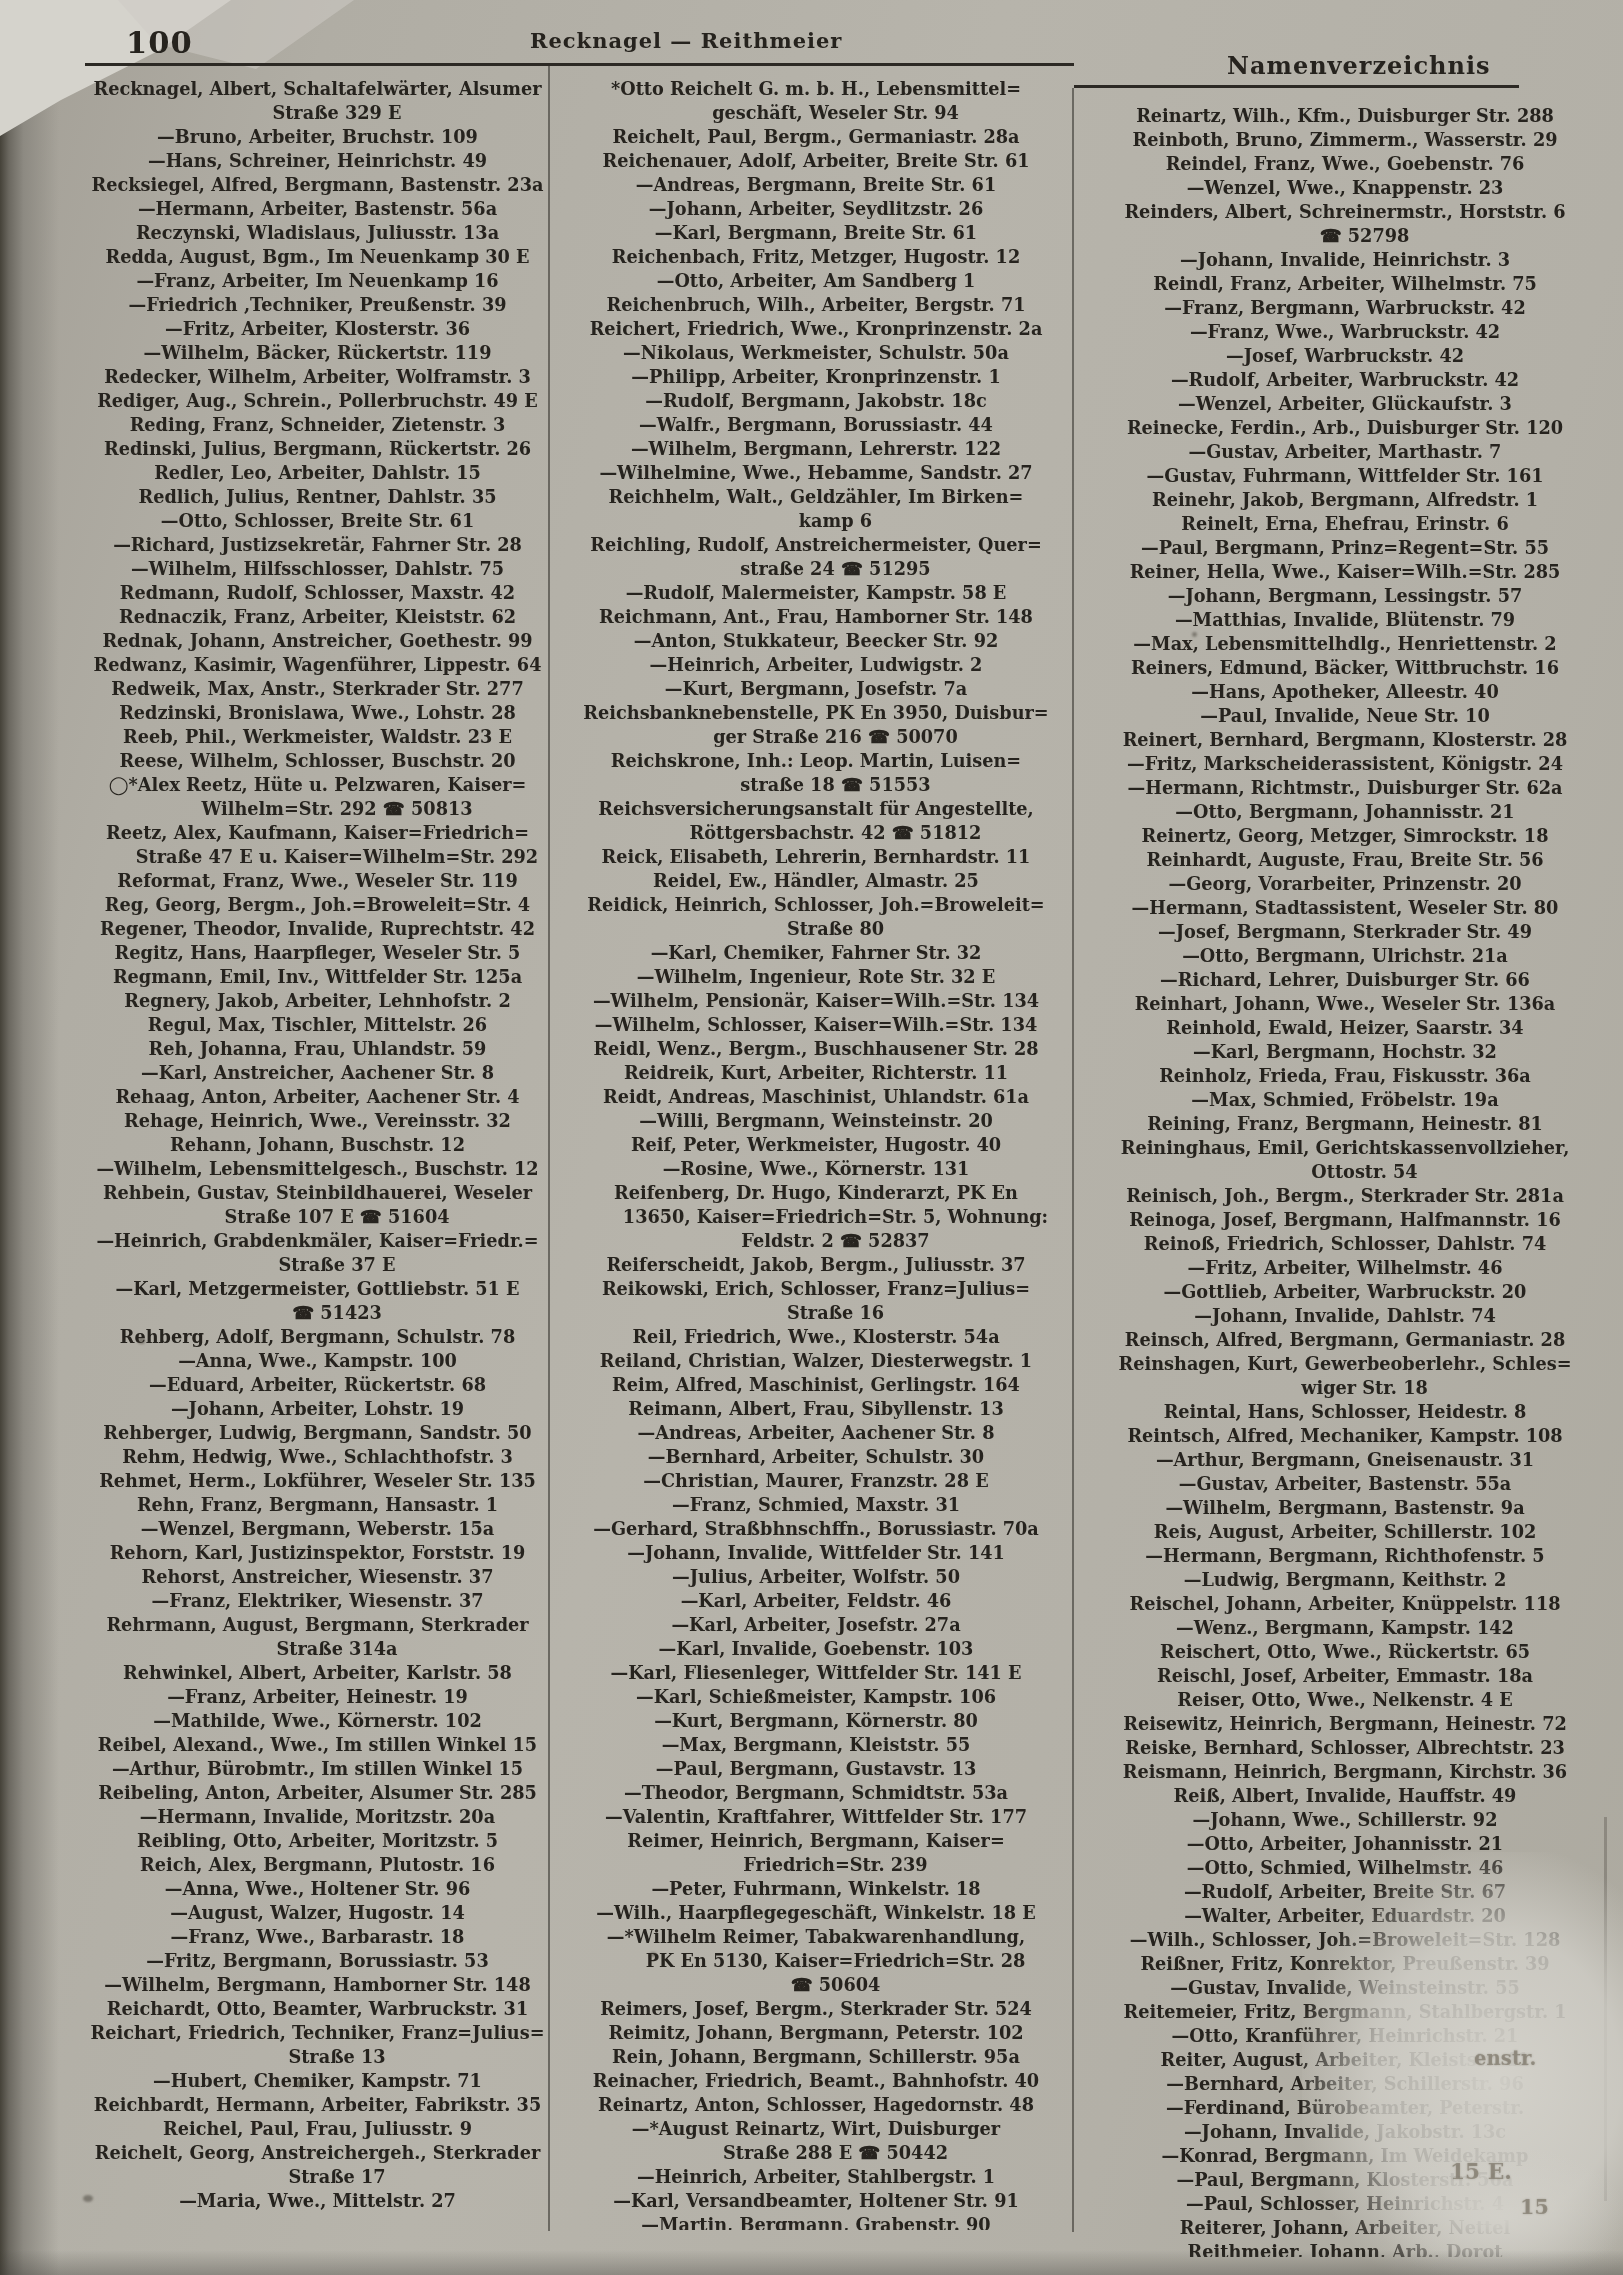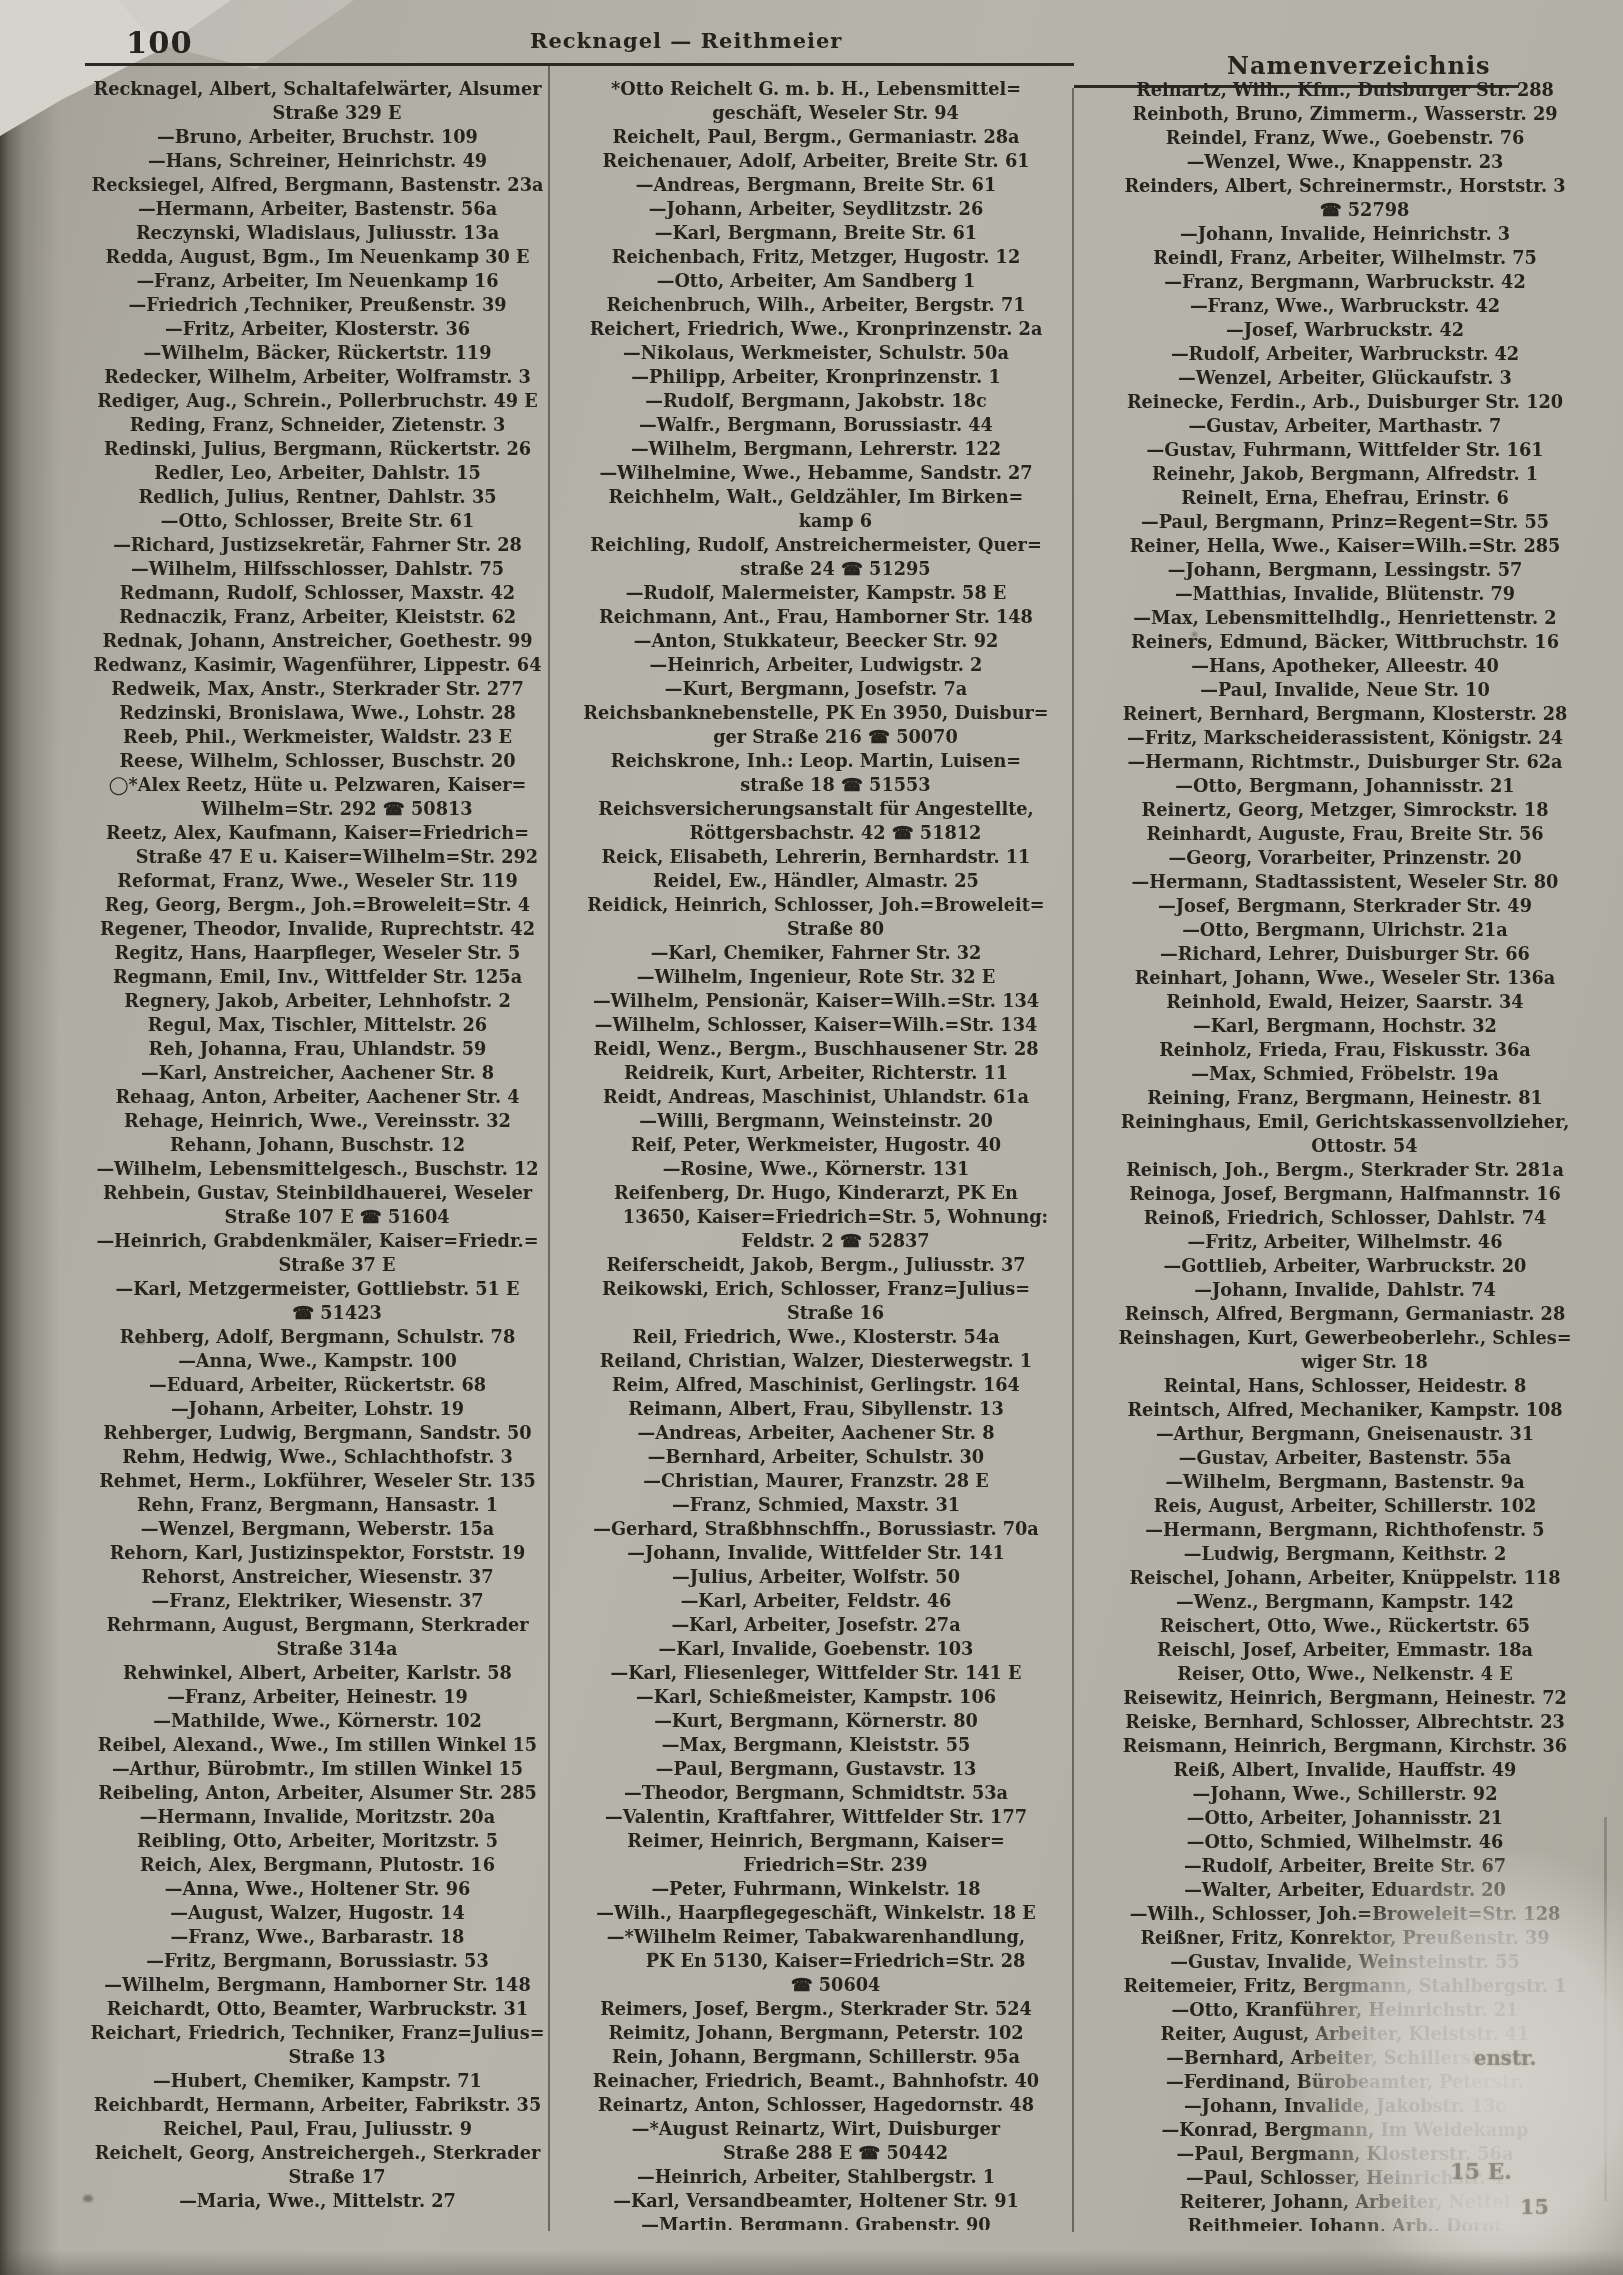--- a/index.html
+++ b/index.html
@@ -18,21 +18,21 @@
   .hcenter{position:absolute;left:530px;top:27.6px;font-size:21px;letter-spacing:1px;}
   .hright{position:absolute;left:1227px;top:51px;font-size:24px;letter-spacing:1px;}
   .rule-left{position:absolute;left:85px;top:63px;width:989px;height:3px;background:#2c2924;}
   .rule-right{position:absolute;left:1074px;top:85px;width:445px;height:3px;background:#2c2924;}
   .vr1{position:absolute;left:548px;top:66px;width:2px;height:2165px;background:rgba(46,43,38,.55);}
   .vr2{position:absolute;left:1072px;top:88px;width:2px;height:2144px;background:rgba(46,43,38,.55);}
   .vr3{position:absolute;left:1604px;top:1817px;width:3px;height:384px;background:rgba(70,66,58,.32);}
   .col{position:absolute;top:77px;font-size:17.7px;line-height:24px;white-space:nowrap;overflow:hidden;}
   #col1{left:89px;width:457px;height:2153px;}
   #col2{left:563px;width:506px;height:2153px;}
-  #col3{left:1088px;top:78px;width:514px;height:2153px;}
+  #col3{left:1088px;top:104px;width:514px;height:2153px;}
   .ln{height:24px;}
   .cont{padding-left:39px;}
   .stain{position:absolute;left:1302px;top:1852px;width:325px;height:433px;
         background:radial-gradient(ellipse at 60% 52%,rgba(213,211,204,.96) 0%,rgba(208,206,199,.82) 45%,rgba(195,193,185,0) 74%);}
   .stain2{position:absolute;left:1379px;top:2147px;width:246px;height:138px;
         background:radial-gradient(ellipse at 50% 50%,rgba(211,209,202,.9) 0%,rgba(200,198,190,0) 72%);}
   .ghost{position:absolute;color:rgba(122,115,101,.6);text-shadow:0 0 2px rgba(122,115,101,.45);}
   #ghost1{left:1474px;top:2047px;font-size:19.7px;}
   #ghost2{left:1450px;top:2159px;font-size:21.7px;}
   #ghost3{left:1520px;top:2195px;font-size:20.7px;}
@@ -242,21 +242,21 @@
       <div class="ln cont">Straße 288 E ☎ 50442</div>
       <div class="ln">—Heinrich, Arbeiter, Stahlbergstr. 1</div>
       <div class="ln">—Karl, Versandbeamter, Holtener Str. 91</div>
       <div class="ln">—Martin, Bergmann, Grabenstr. 90</div>
     </div>
   <div class="col" id="col3">
       <div class="ln">Reinartz, Wilh., Kfm., Duisburger Str. 288</div>
       <div class="ln">Reinboth, Bruno, Zimmerm., Wasserstr. 29</div>
       <div class="ln">Reindel, Franz, Wwe., Goebenstr. 76</div>
       <div class="ln">—Wenzel, Wwe., Knappenstr. 23</div>
-      <div class="ln">Reinders, Albert, Schreinermstr., Horststr. 3</div>
+      <div class="ln">Reinders, Albert, Schreinermstr., Horststr. 6</div>
       <div class="ln cont">☎ 52798</div>
       <div class="ln">—Johann, Invalide, Heinrichstr. 3</div>
       <div class="ln">Reindl, Franz, Arbeiter, Wilhelmstr. 75</div>
       <div class="ln">—Franz, Bergmann, Warbruckstr. 42</div>
       <div class="ln">—Franz, Wwe., Warbruckstr. 42</div>
       <div class="ln">—Josef, Warbruckstr. 42</div>
       <div class="ln">—Rudolf, Arbeiter, Warbruckstr. 42</div>
       <div class="ln">—Wenzel, Arbeiter, Glückaufstr. 3</div>
       <div class="ln">Reinecke, Ferdin., Arb., Duisburger Str. 120</div>
       <div class="ln">—Gustav, Arbeiter, Marthastr. 7</div>

